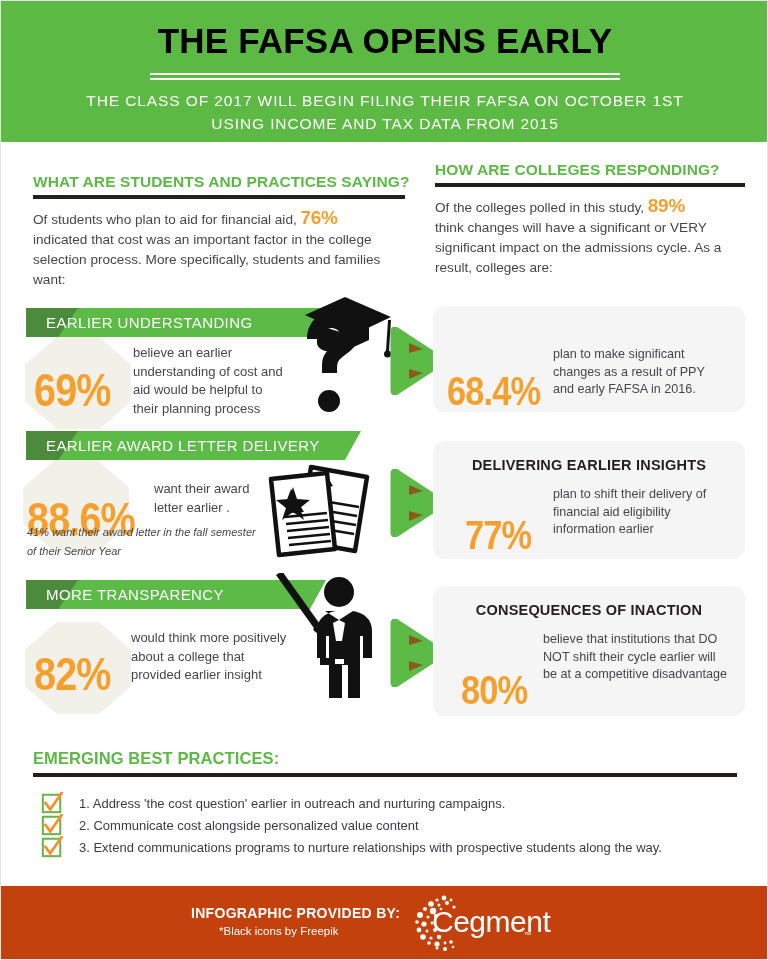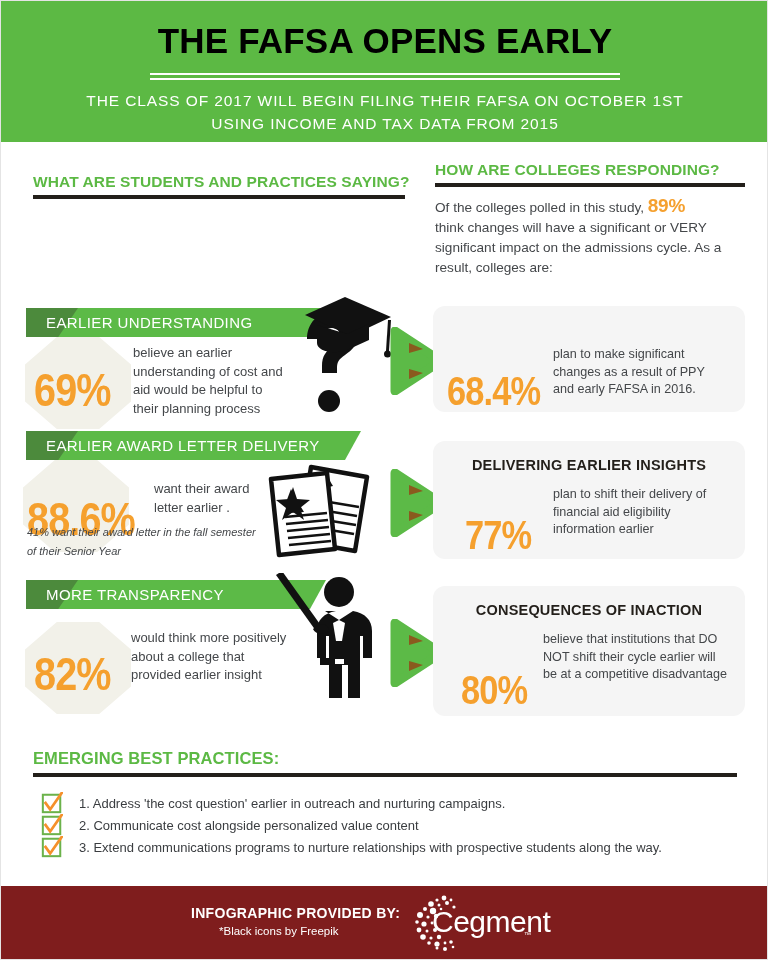--- a/index.html
+++ b/index.html
@@ -195,21 +195,21 @@
   }
   #bp .chk {
     position: absolute; left: -38px; top: -1px;
     width: 22px; height: 22px;
   }
 
   
   .footer {
     position: absolute; left: 0; bottom: 0;
     width: 768px; height: 73px;
-    background: #7f1d1d;
+    background: #c2410c;
   }
   .footer .fprov {
     position: absolute; left: 190px; top: 19px;
     color: #ffffff;
     font-size: 14px;
     font-weight: bold;
     letter-spacing: 0.3px;
   }
   .footer .fnote {
     position: absolute; left: 218px; top: 39px;
@@ -244,20 +244,25 @@
     <div class="header-rules">
       <div class="r1"></div>
         <div class="r2"></div>
     </div>
     <div class="header-sub">THE CLASS OF 2017 WILL BEGIN FILING THEIR FAFSA ON OCTOBER 1ST USING INCOME AND TAX DATA FROM 2015</div>
   </div>
 
   <div class="sec-head" id="sec-left">
     <div class="label">WHAT ARE STUDENTS AND PRACTICES SAYING?</div>
     <div class="bar"></div>
+    <div class="intro">
+      <span>Of students who plan to aid for financial aid,</span>
+      <span class="big">76%</span><br>
+      <span>indicated that cost was an important factor in the college selection process.  More specifically, students and families want:</span>
+    </div>
   </div>
 
   <div class="sec-head" id="sec-right">
     <div class="label">HOW ARE COLLEGES RESPONDING?</div>
     <div class="bar"></div>
     <div class="intro">
       <span>Of the colleges polled in this study,</span>
       <span class="big">89%</span><br>
       <span>think changes will have a significant or VERY significant impact on the admissions cycle. As a result, colleges are:</span>
     </div>

